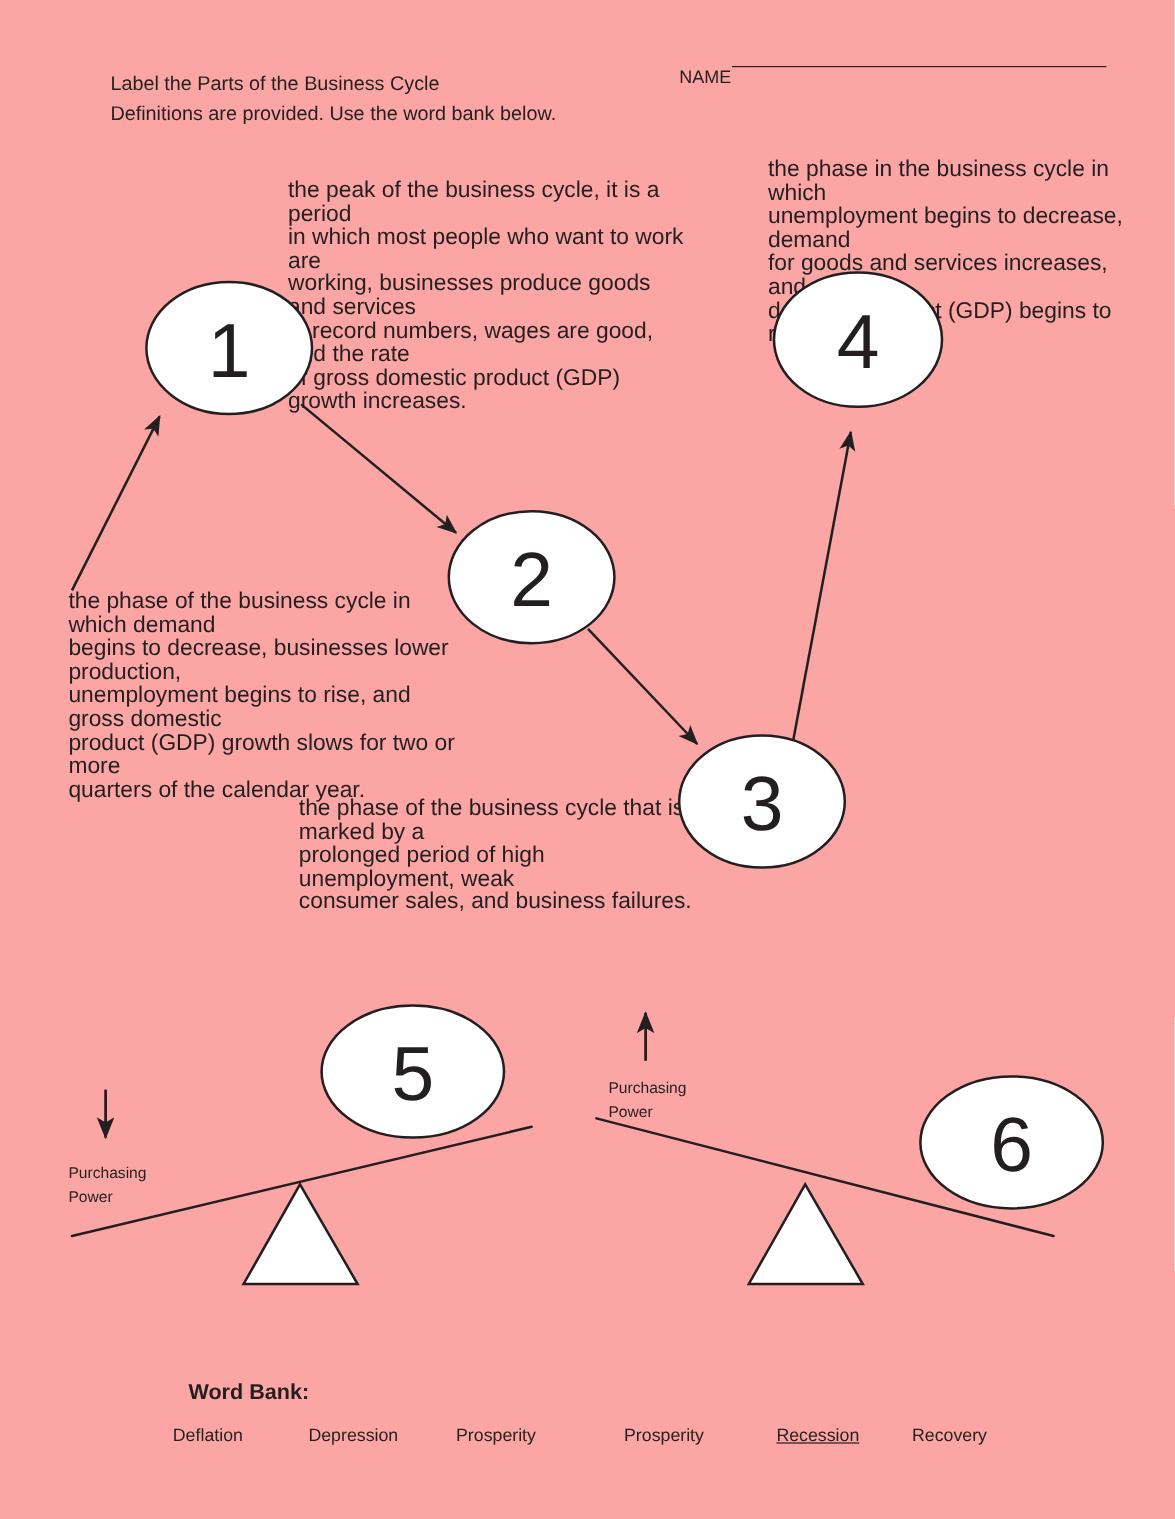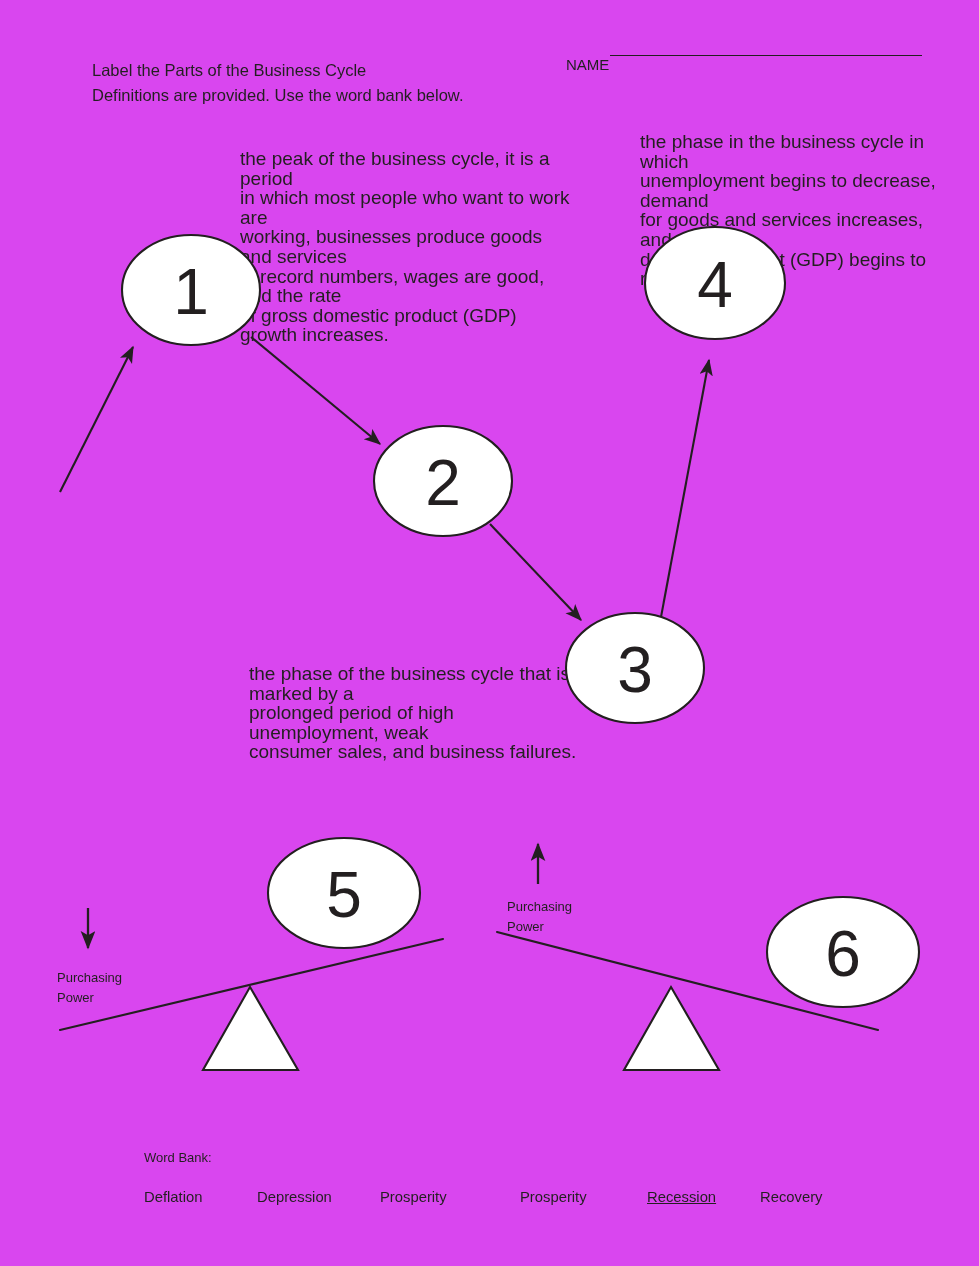--- a/index.html
+++ b/index.html
@@ -8,21 +8,21 @@
     background: #ffffff;
   }
   body {
     font-family: "Liberation Sans", sans-serif;
     color: #231f20;
   }
   #page {
     position: relative;
     width: 979px;
     height: 1266px;
-    background: #d946ef;
+    background: #fca5a5;
     overflow: hidden;
   }
   .abs { position: absolute; }
 
   
   #worksheet-title {
     left: 92px;
     top: 58px;
     width: 470px;
     font-size: 16.5px;
@@ -109,24 +109,25 @@
     font-size: 13px;
     line-height: 19.5px;
     color: #231f20;
     white-space: pre-line;
   }
   #pp-label-left { left: 57px; top: 968px; }
   #pp-label-right { left: 507px; top: 897px; }
 
   
   #word-bank-heading {
-    left: 144px;
+    left: 157px;
     top: 1150px;
-    font-size: 13px;
-    color: #231f20;
+    font-size: 18px;
+    color: #231f20;
+    font-weight: bold;
   }
   #word-bank-list {
     left: 144px;
     top: 1189px;
     width: 730px;
     font-size: 14.8px;
     color: #231f20;
   }
   #word-bank-list .word {
     position: absolute;
@@ -157,20 +158,25 @@
  in which most people who want to work are
 working, businesses produce goods and services
 in record numbers, wages are good, and the rate
 of gross domestic product (GDP) growth increases.</div>
 
   <div class="abs definition" id="definition-4">the phase in the business cycle in which
 unemployment begins to decrease, demand
  for goods and services increases, and gross
  domestic product (GDP) begins to rise again.</div>
 
+  <div class="abs definition" id="definition-2">the phase of the business cycle in which demand
+ begins to decrease, businesses lower production,
+ unemployment begins to rise, and gross domestic
+ product (GDP) growth slows for two or more
+quarters of the calendar year.</div>
 
   <div class="abs definition" id="definition-3">the phase of the business cycle that is marked by a
  prolonged period of high unemployment, weak
 consumer sales, and business failures.</div>
 
   <svg id="cycle-svg" viewBox="0 0 979 1266">
     <defs>
       <marker id="arrowhead" markerWidth="9" markerHeight="9" refX="7.4" refY="3.2" orient="auto" markerUnits="strokeWidth">
         <path d="M0,0 L8,3.2 L0,6.4 L1.9,3.2 Z" fill="#231f20"></path>
       </marker>

